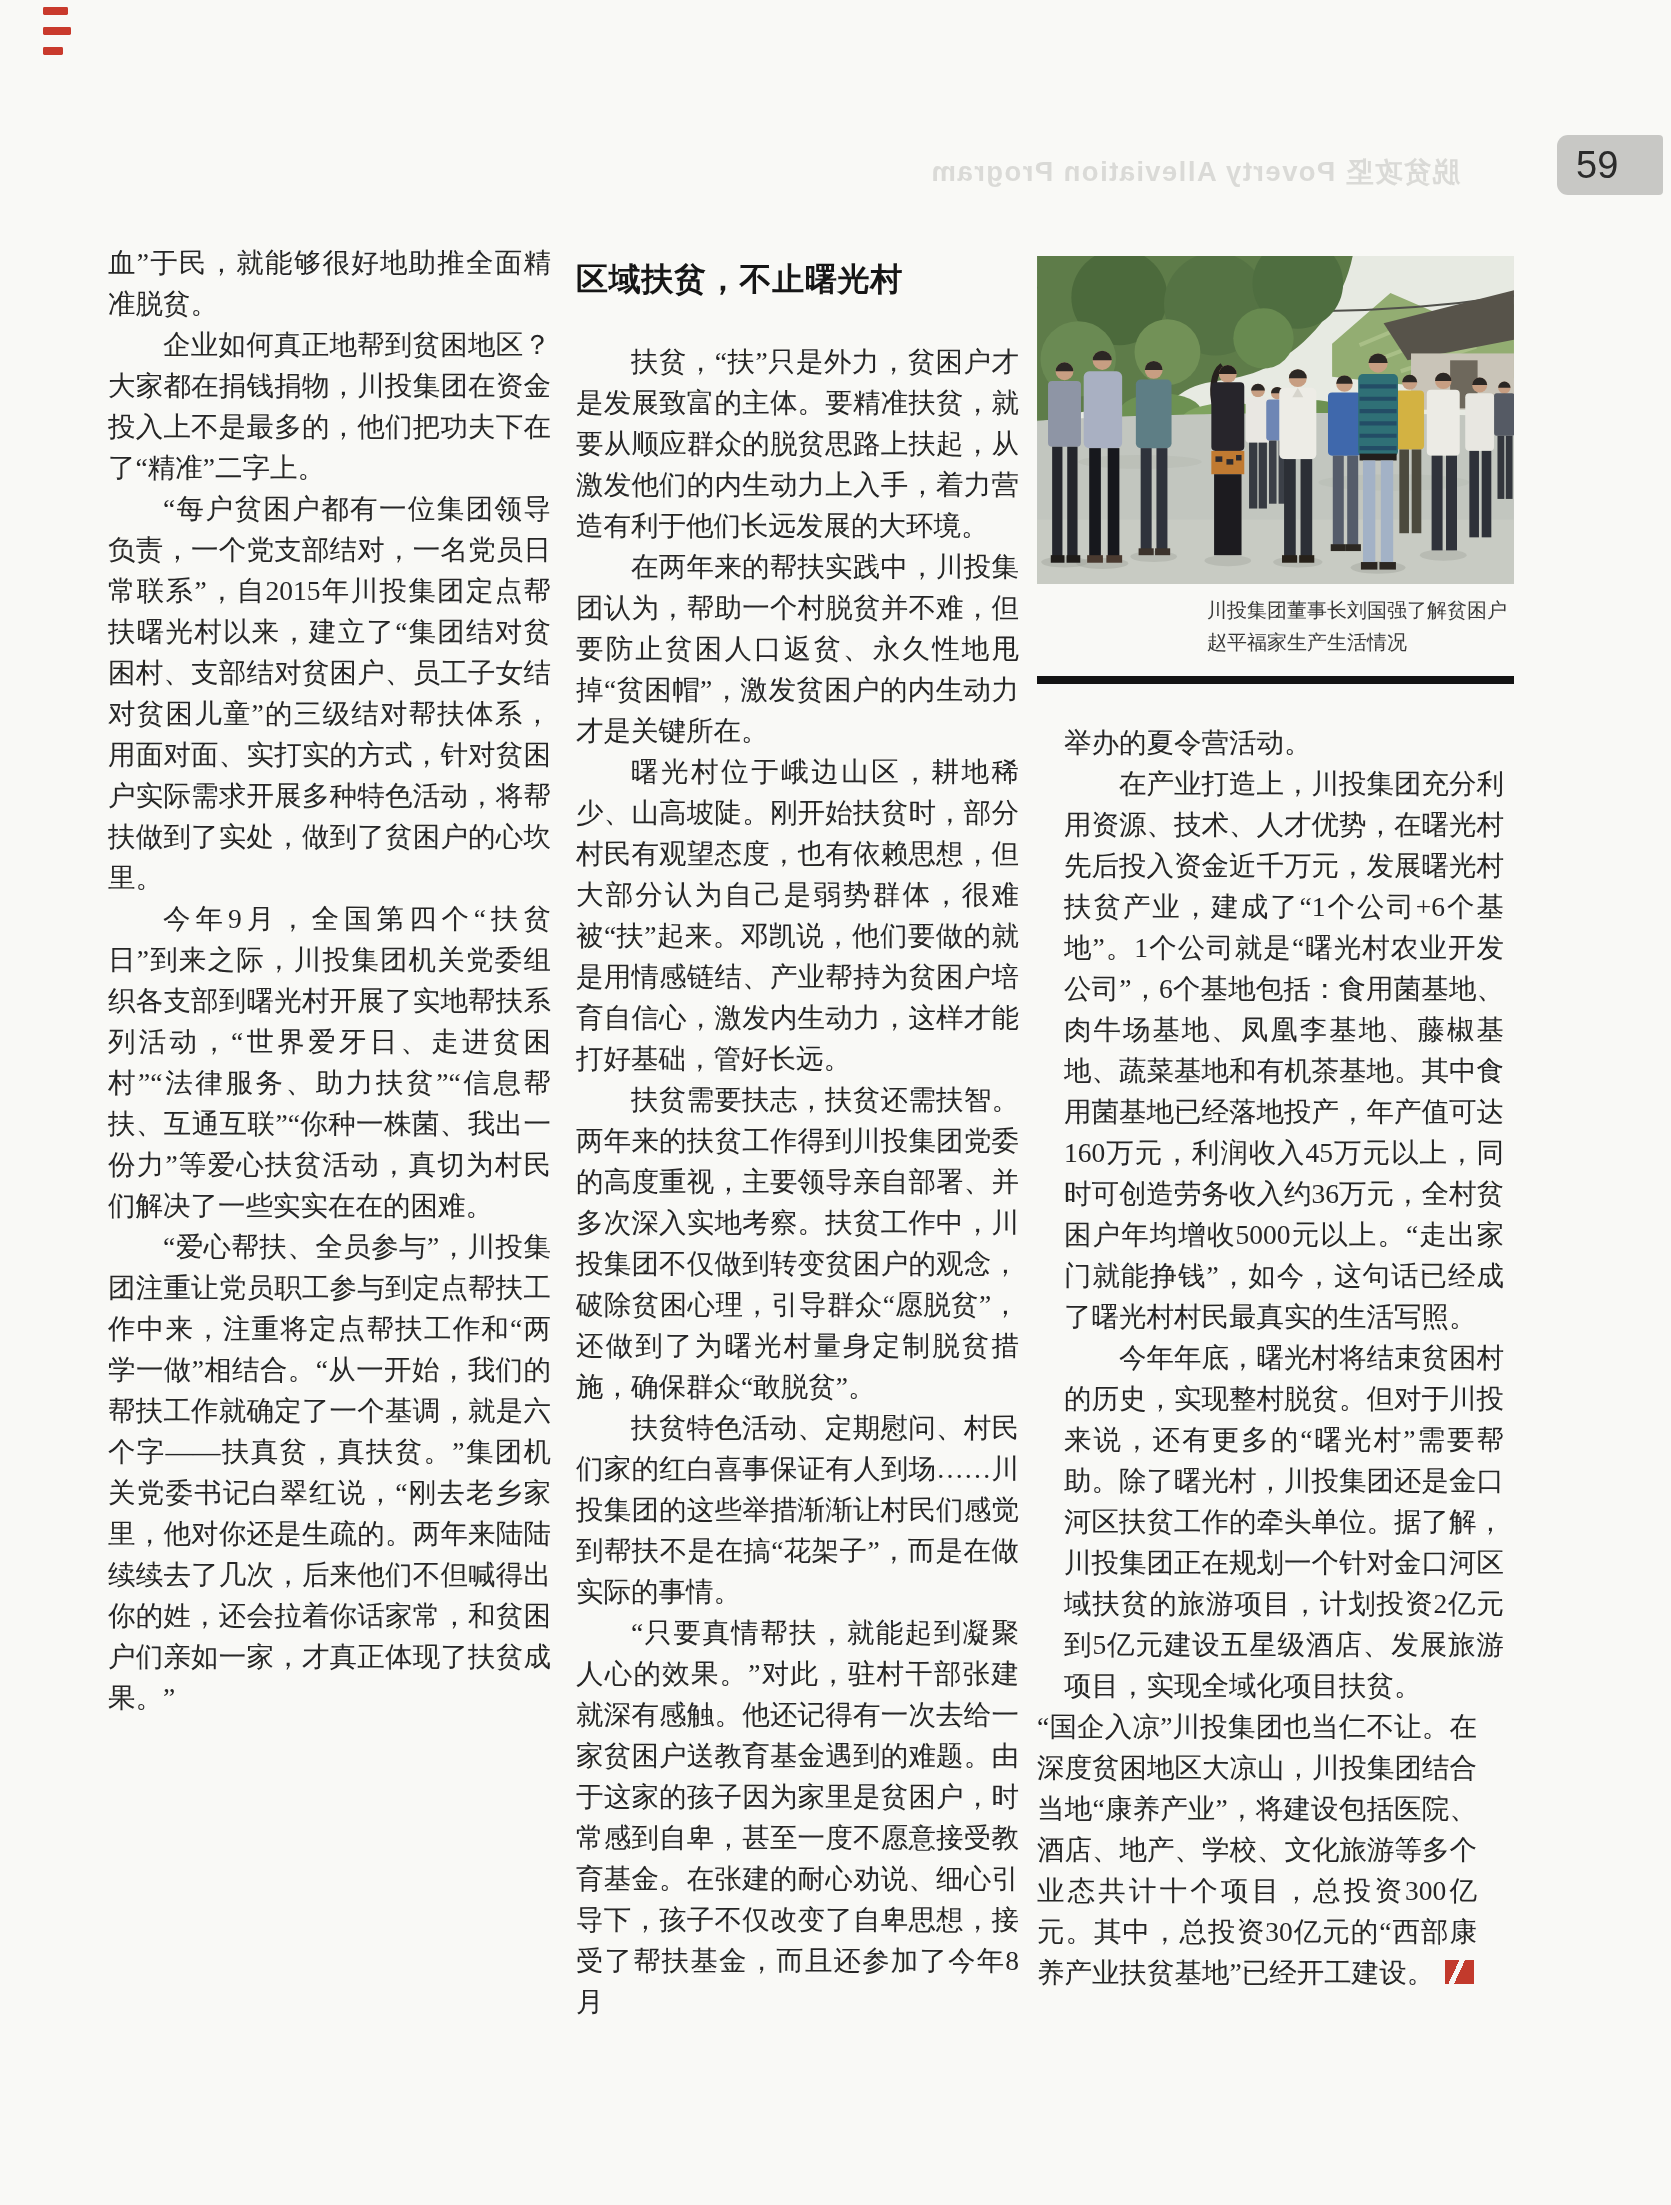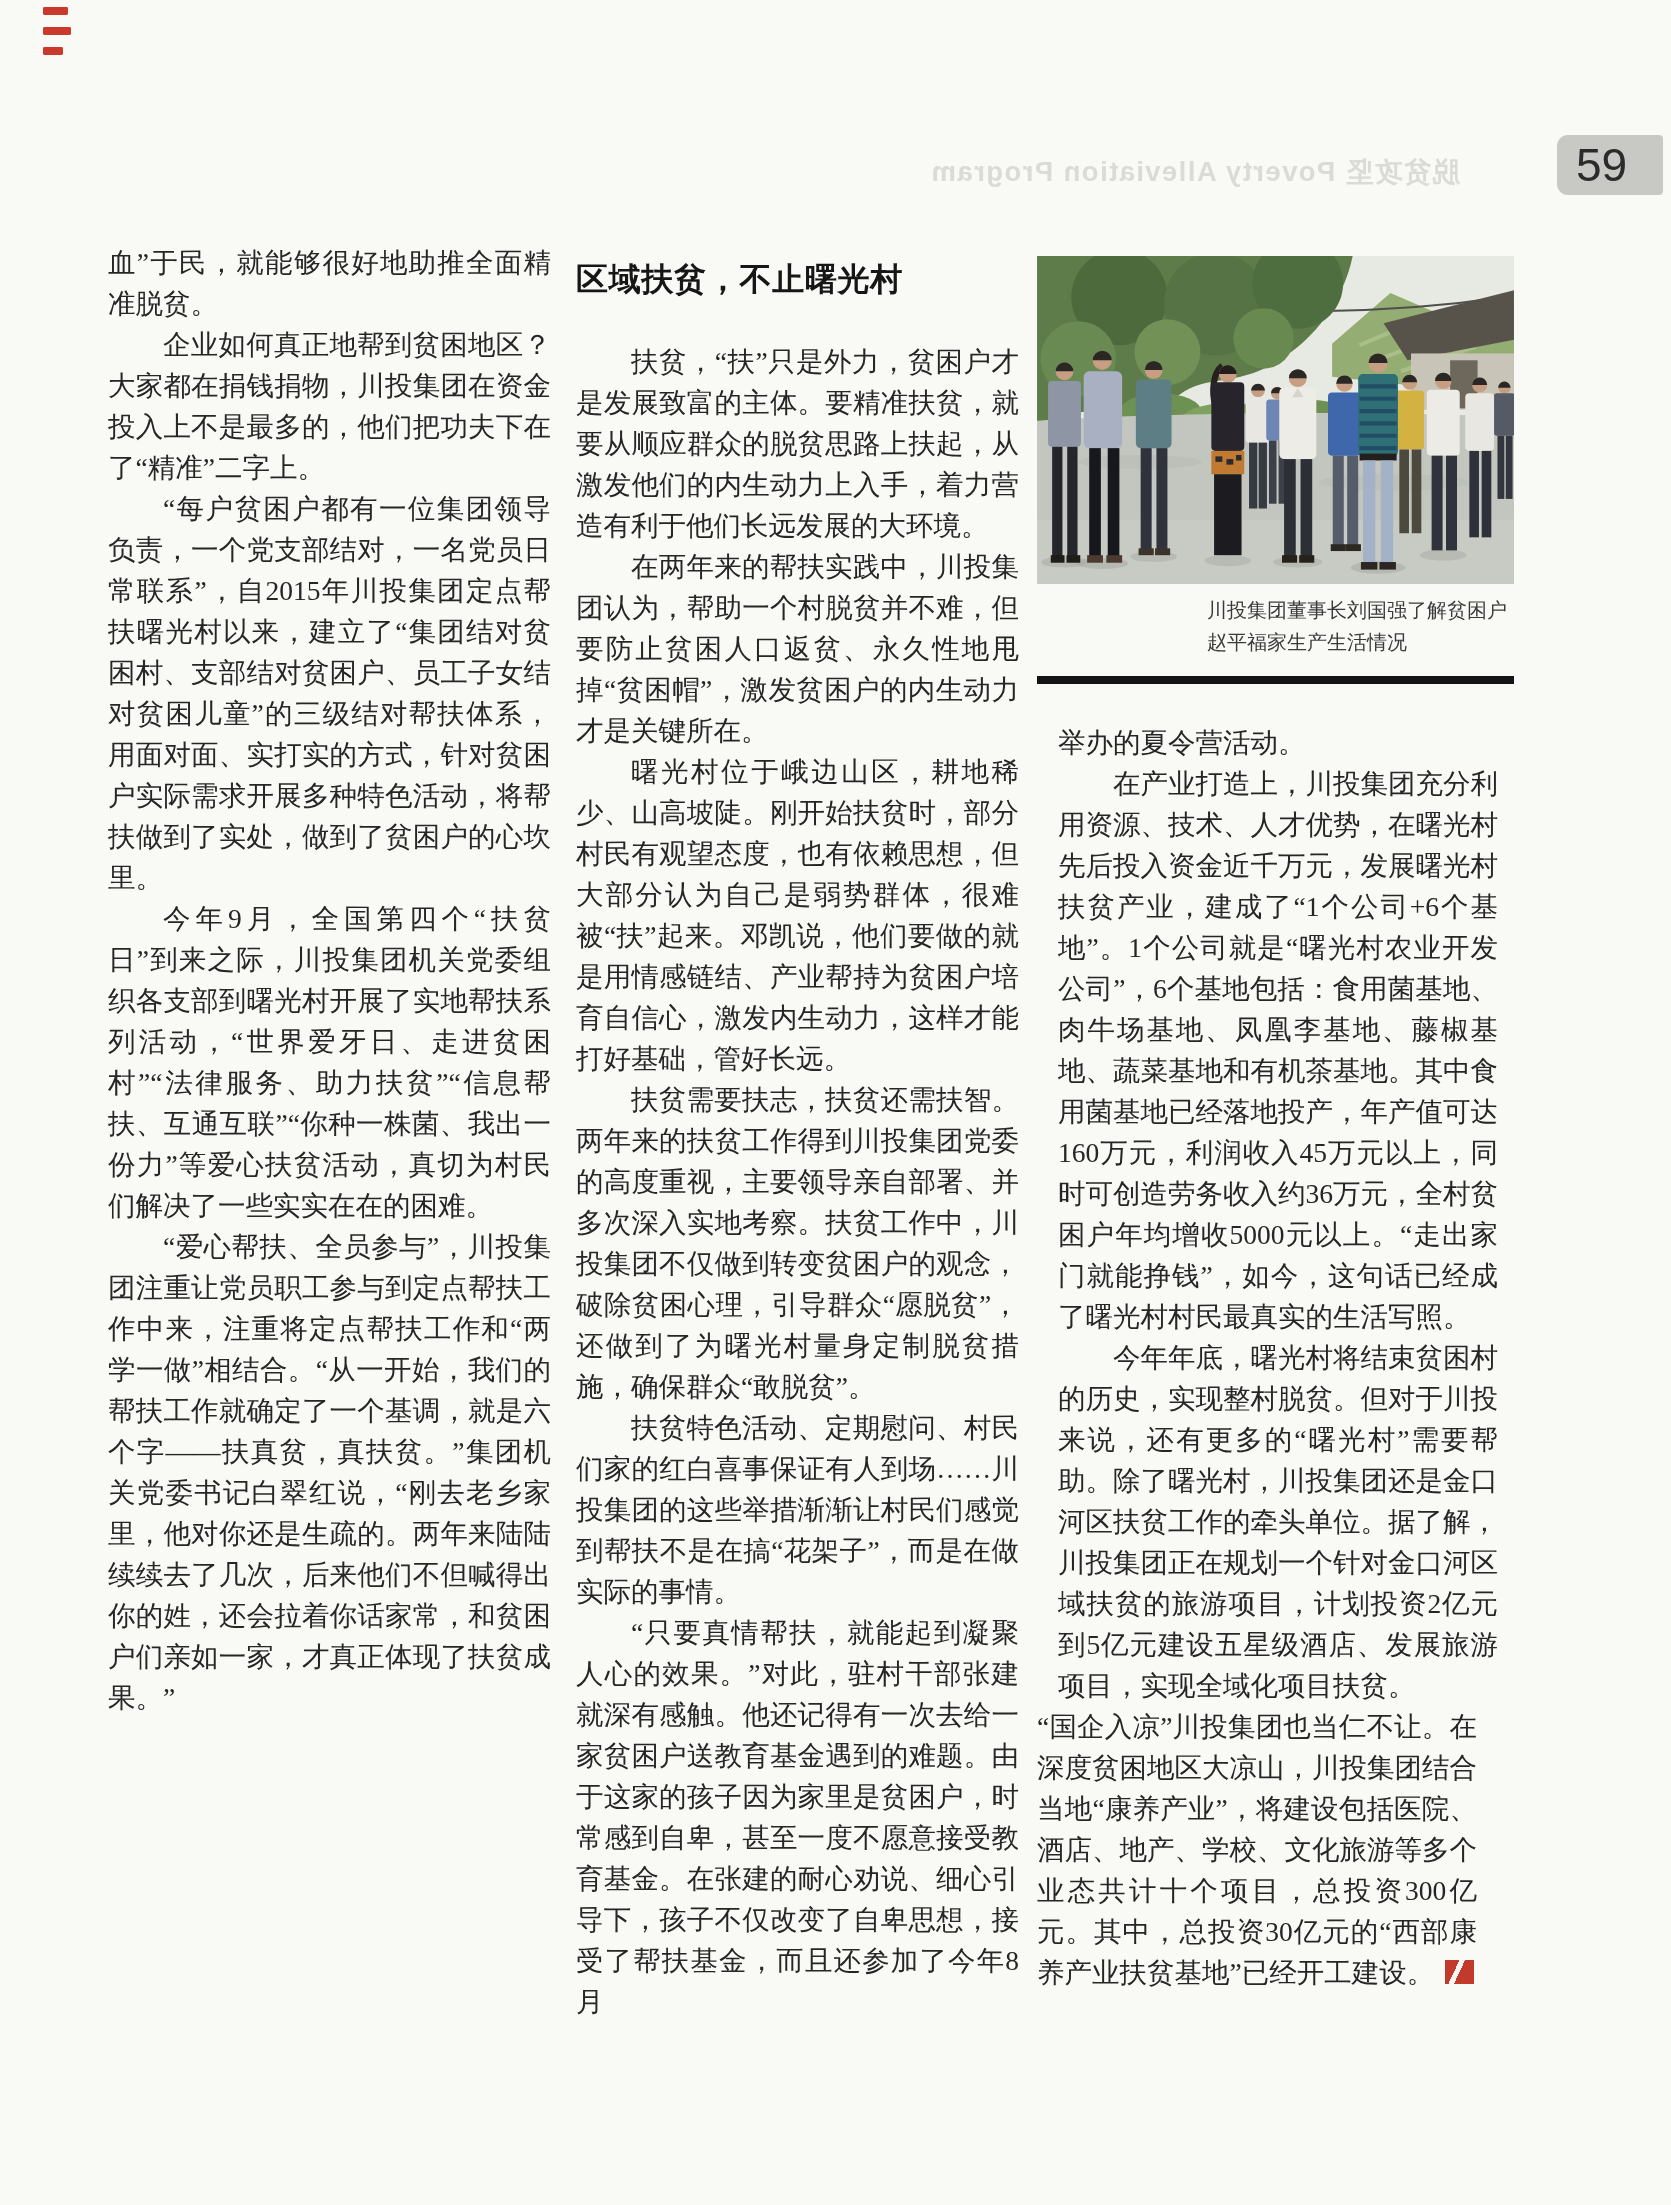--- a/index.html
+++ b/index.html
@@ -26,21 +26,21 @@
     font-weight:bold; font-size:27.5px; letter-spacing:1.4px;
     color:#c7c7c3; opacity:.6; white-space:nowrap;
     transform:scaleX(-1);
   }
 
   
   .page-number {
     position:absolute; left:1557px; top:135px; width:106px; height:60px;
     background:#c8c8c5; border-radius:11px 4.1px 4.1px 11px;
     font-family:"Liberation Sans","DejaVu Sans",sans-serif;
-    font-size:46px; color:#2b2b2b;
+    font-size:38px; color:#2b2b2b;
     display:flex; align-items:center; padding-left:19px; box-sizing:border-box;
   }
 
   
   .col {
     position:absolute; width:443px;
     font-size:27.5px; line-height:41px; color:#262626;
     text-align:justify;
   }
   .col1 { left:108px; top:242px; }
@@ -59,21 +59,21 @@
   
   .photo { margin:0; width:477px; height:328px; overflow:hidden; background:#dfe3da; }
   .photo svg { display:block; }
   .caption {
     font-family:"Liberation Sans","DejaVu Sans",sans-serif;
     font-size:20px; line-height:32px; color:#3a3a3a;
     margin:9.6px 0 0 170px; width:308px; text-align:left;
     word-break:break-all;
   }
   .rule { width:477px; height:8.2px; background:#141414; margin-top:18px; }
-  .col3 .paras { margin-left:21px; width:440px; margin-top:38px; }
+  .col3 .paras { margin-left:27px; width:440px; margin-top:38px; }
   .col3 .lastline { width:440px; }
 
   
   .endmark {
     display:inline-block; width:29px; height:23.4px; margin-left:11px;
     vertical-align:-2.1px;
     background:linear-gradient(115deg,#c23a2c 0 36%,#f6f6f4 36% 50%,#c23a2c 50% 100%);
   }
 </style>
 </head>

